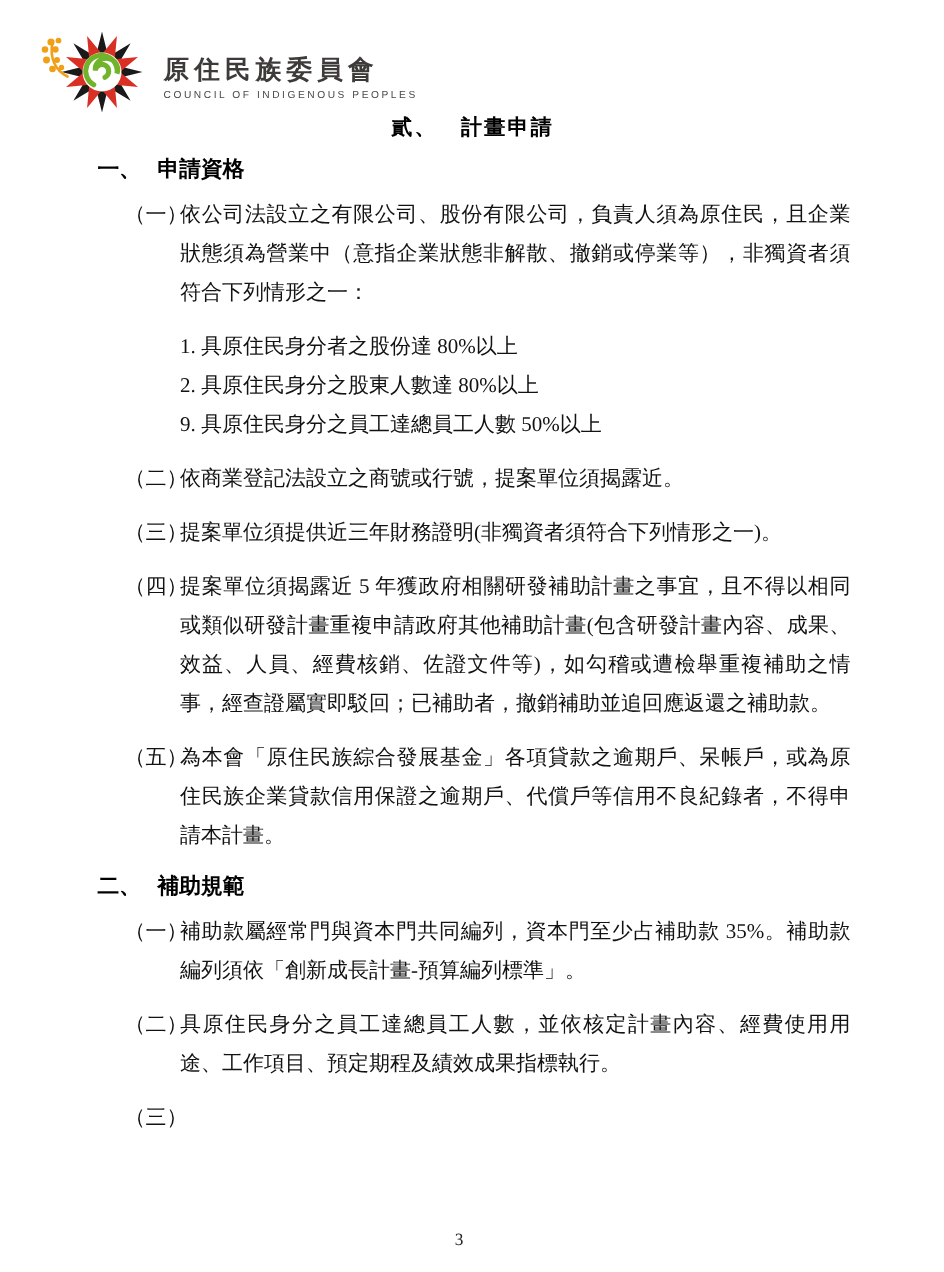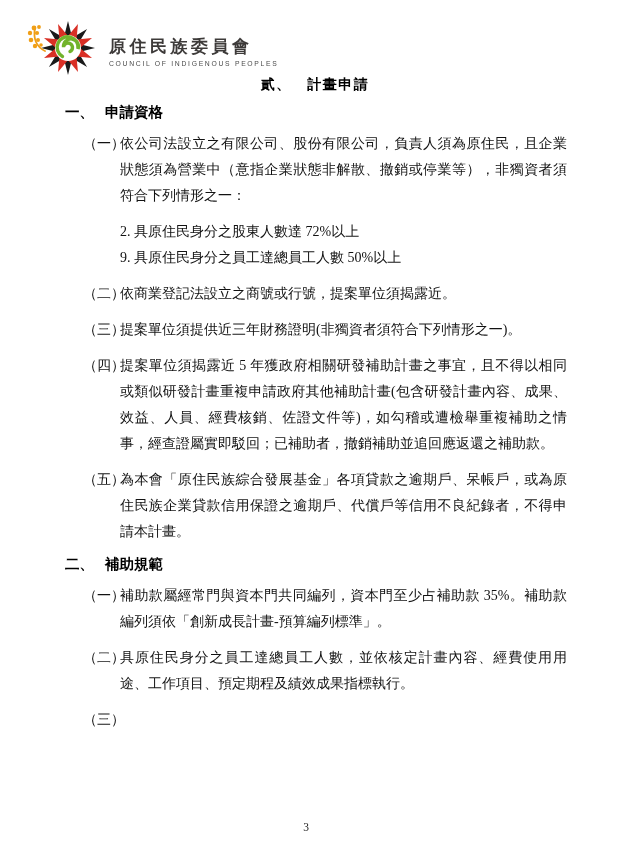--- a/index.html
+++ b/index.html
@@ -131,21 +131,22 @@
 
     <div class="sec-heading">
       <span class="sec-num">一、</span><span>申請資格</span>
     </div>
 
     <div class="item">
       <span class="item-label">（一）</span>
       <span>依公司法設立之有限公司、股份有限公司，負責人須為原住民，且企業狀態須為營業中（意指企業狀態非解散、撤銷或停業等），非獨資者須符合下列情形之一：</span>
     </div>
     <div class="subitems">
-      <div class="subitem">2. 具原住民身分之股東人數達 72%以上</div>
+      <div class="subitem">1. 具原住民身分者之股份達 80%以上</div>
+      <div class="subitem">2. 具原住民身分之股東人數達 80%以上</div>
       <div class="subitem">9. 具原住民身分之員工達總員工人數 50%以上</div>
     </div>
 
     <div class="item">
       <span class="item-label">（二）</span>
       <span>依商業登記法設立之商號或行號，提案單位須揭露近。</span>
     </div>
 
     <div class="item">
       <span class="item-label">（三）</span>

